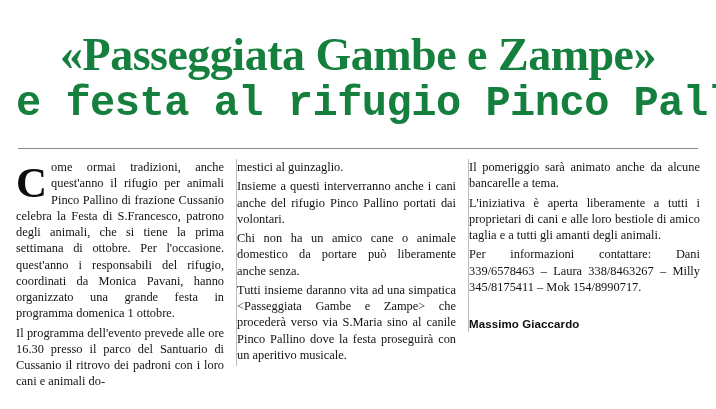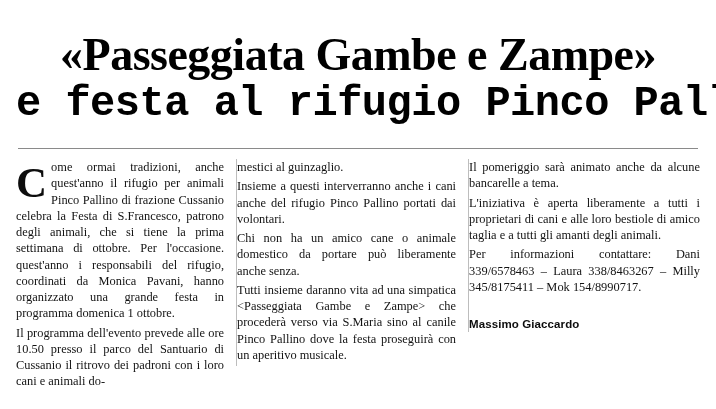--- a/index.html
+++ b/index.html
@@ -20,21 +20,21 @@
     height: 409px;
     box-sizing: border-box;
     padding: 10px 16px 0 16px;
   }
   .headline {
     text-align: center;
     font-family: "Liberation Serif", serif;
     font-weight: bold;
     letter-spacing: -0.5px;
     line-height: 1.06;
-    color: #000000;
+    color: #15803d;
   }
   .headline .line1 {
     display: block;
     font-size: 46px;
     white-space: nowrap;
   }
   .headline .line2 {
     display: block;
     font-size: 42px;
     white-space: nowrap;
@@ -108,21 +108,21 @@
     <span class="line1">«Passeggiata Gambe e Zampe»</span>
     <span class="line2">e festa al rifugio Pinco Pallino</span>
   </h1>
 
   <hr class="rule">
 
   <div class="columns">
 
     <div class="col clip">
       <p class="dropcap-para"><span class="dropcap">C</span><span>ome ormai tradizioni, anche quest'anno il rifugio per animali Pinco Pallino di frazione Cussanio celebra la Festa di S.Francesco, patrono degli animali, che si tiene la prima settimana di ottobre. Per l'occasione. quest'anno i responsabili del rifugio, coordinati da Monica Pavani, hanno organizzato una grande festa in programma domenica 1 ottobre.</span></p>
-      <p>Il programma dell'evento prevede alle ore 10.50 presso il parco del Santuario di Cussanio il ritrovo dei padroni con i loro cani e animali do-</p>
+      <p>Il programma dell'evento prevede alle ore 16.30 presso il parco del Santuario di Cussanio il ritrovo dei padroni con i loro cani e animali do-</p>
     </div>
 
     <div class="col clip">
       <p>mestici al guinzaglio.</p>
       <p>Insieme a questi interverranno anche i cani anche del rifugio Pinco Pallino portati dai volontari.</p>
       <p>Chi non ha un amico cane o animale domestico da portare può liberamente anche senza.</p>
       <p>Tutti insieme daranno vita ad una simpatica &lt;Passeggiata Gambe e Zampe&gt; che procederà verso via S.Maria sino al canile Pinco Pallino dove la festa proseguirà con un aperitivo musicale.</p>
     </div>
 
     <div class="col">

